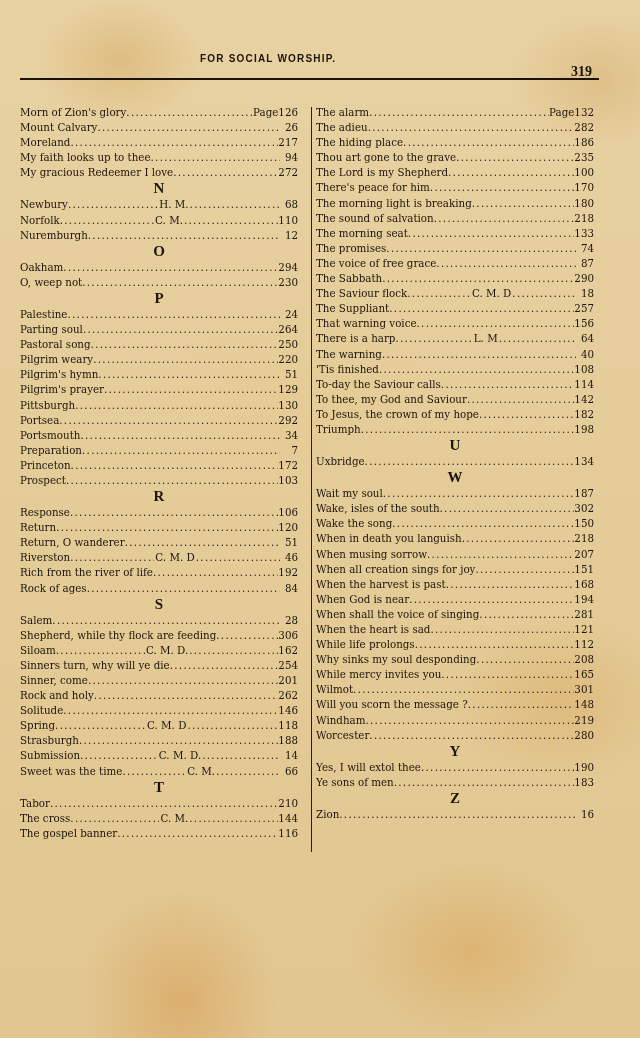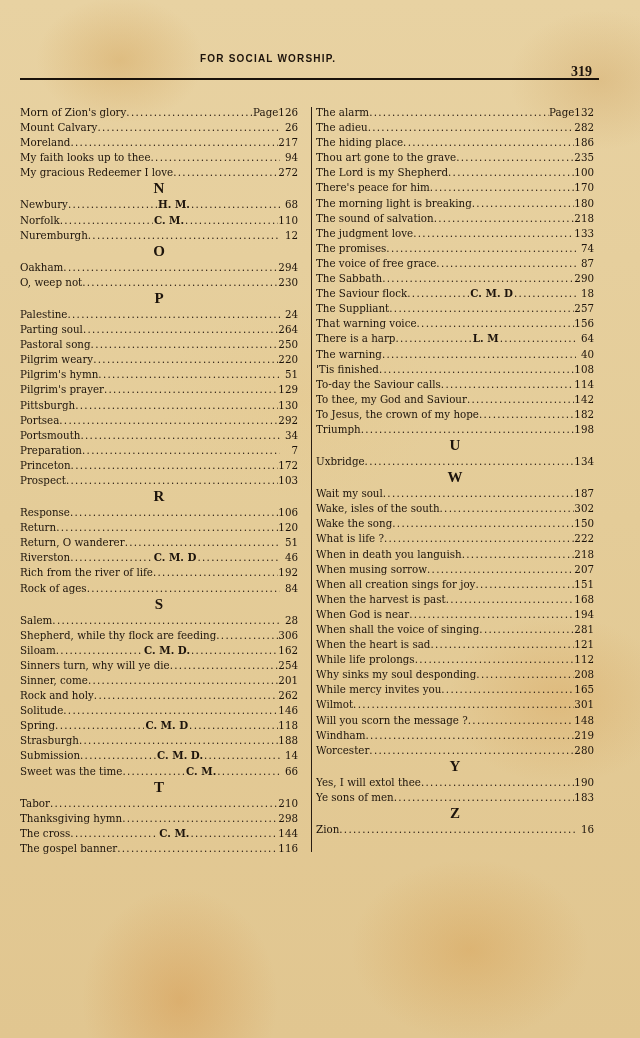--- a/index.html
+++ b/index.html
@@ -52,21 +52,21 @@
     white-space: nowrap; overflow: hidden;
   }
   .entry .title { flex: 0 0 auto; }
   .entry .leader {
     flex: 1 1 auto; overflow: hidden;
     letter-spacing: 1.3px; color: #2a1d12;
   }
   .entry .leader::before {
     content: "..............................................................................................";
   }
-  .entry .meter { flex: 0 0 auto; padding: 0 1px; font-weight: bold; }
+  .entry .meter { flex: 0 0 auto; padding: 0 1px; }
   .entry .pg { flex: 0 0 auto; text-align: right; min-width: 18px; }
   .entry .pg-prefix { flex: 0 0 auto; }
   .letter {
     height: 17px; line-height: 17px;
     text-align: center; font-weight: bold; font-size: 15px;
     font-family: "Liberation Serif", serif;
   }
 </style>
 </head>
 <body>
@@ -293,25 +293,20 @@
       <span class="leader"></span>
       <span class="pg">66</span>
     </div>
     <div class="letter">T</div>
     <div class="entry">
       <span class="title">Tabor</span>
       <span class="leader"></span>
       <span class="pg">210</span>
     </div>
     <div class="entry">
-      <span class="title">Thanksgiving hymn</span>
-      <span class="leader"></span>
-      <span class="pg">298</span>
-    </div>
-    <div class="entry">
       <span class="title">The cross</span>
       <span class="leader"></span>
       <span class="meter">C. M.</span>
       <span class="leader"></span>
       <span class="pg">144</span>
     </div>
     <div class="entry">
       <span class="title">The gospel banner</span>
       <span class="leader"></span>
       <span class="pg">116</span>
@@ -354,21 +349,21 @@
       <span class="title">The morning light is breaking</span>
       <span class="leader"></span>
       <span class="pg">180</span>
     </div>
     <div class="entry">
       <span class="title">The sound of salvation</span>
       <span class="leader"></span>
       <span class="pg">218</span>
     </div>
     <div class="entry">
-      <span class="title">The judgment love</span>
+      <span class="title">The morning seat</span>
       <span class="leader"></span>
       <span class="pg">133</span>
     </div>
     <div class="entry">
       <span class="title">The promises</span>
       <span class="leader"></span>
       <span class="pg">74</span>
     </div>
     <div class="entry">
       <span class="title">The voice of free grace</span>
@@ -448,25 +443,20 @@
     </div>
     <div class="entry">
       <span class="title">Wake, isles of the south</span>
       <span class="leader"></span>
       <span class="pg">302</span>
     </div>
     <div class="entry">
       <span class="title">Wake the song</span>
       <span class="leader"></span>
       <span class="pg">150</span>
-    </div>
-    <div class="entry">
-      <span class="title">What is life ?</span>
-      <span class="leader"></span>
-      <span class="pg">222</span>
     </div>
     <div class="entry">
       <span class="title">When in death you languish</span>
       <span class="leader"></span>
       <span class="pg">218</span>
     </div>
     <div class="entry">
       <span class="title">When musing sorrow</span>
       <span class="leader"></span>
       <span class="pg">207</span>

